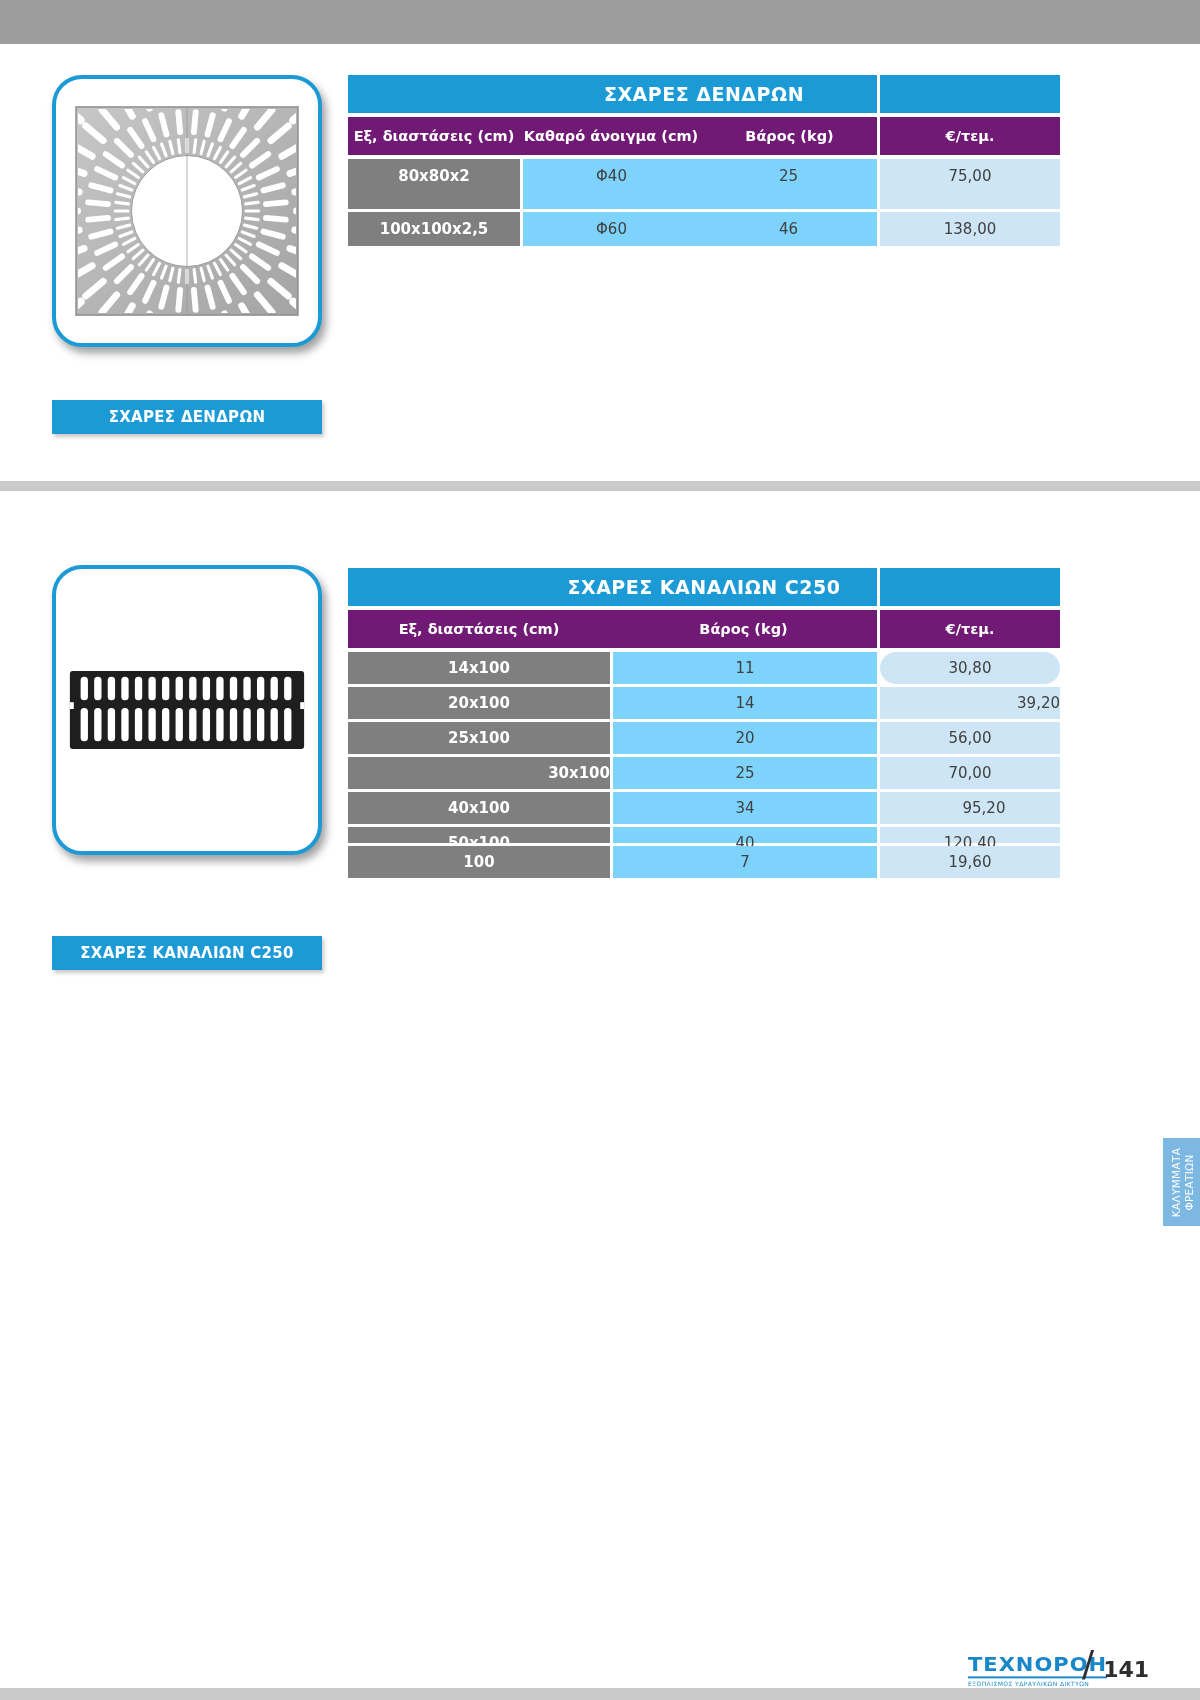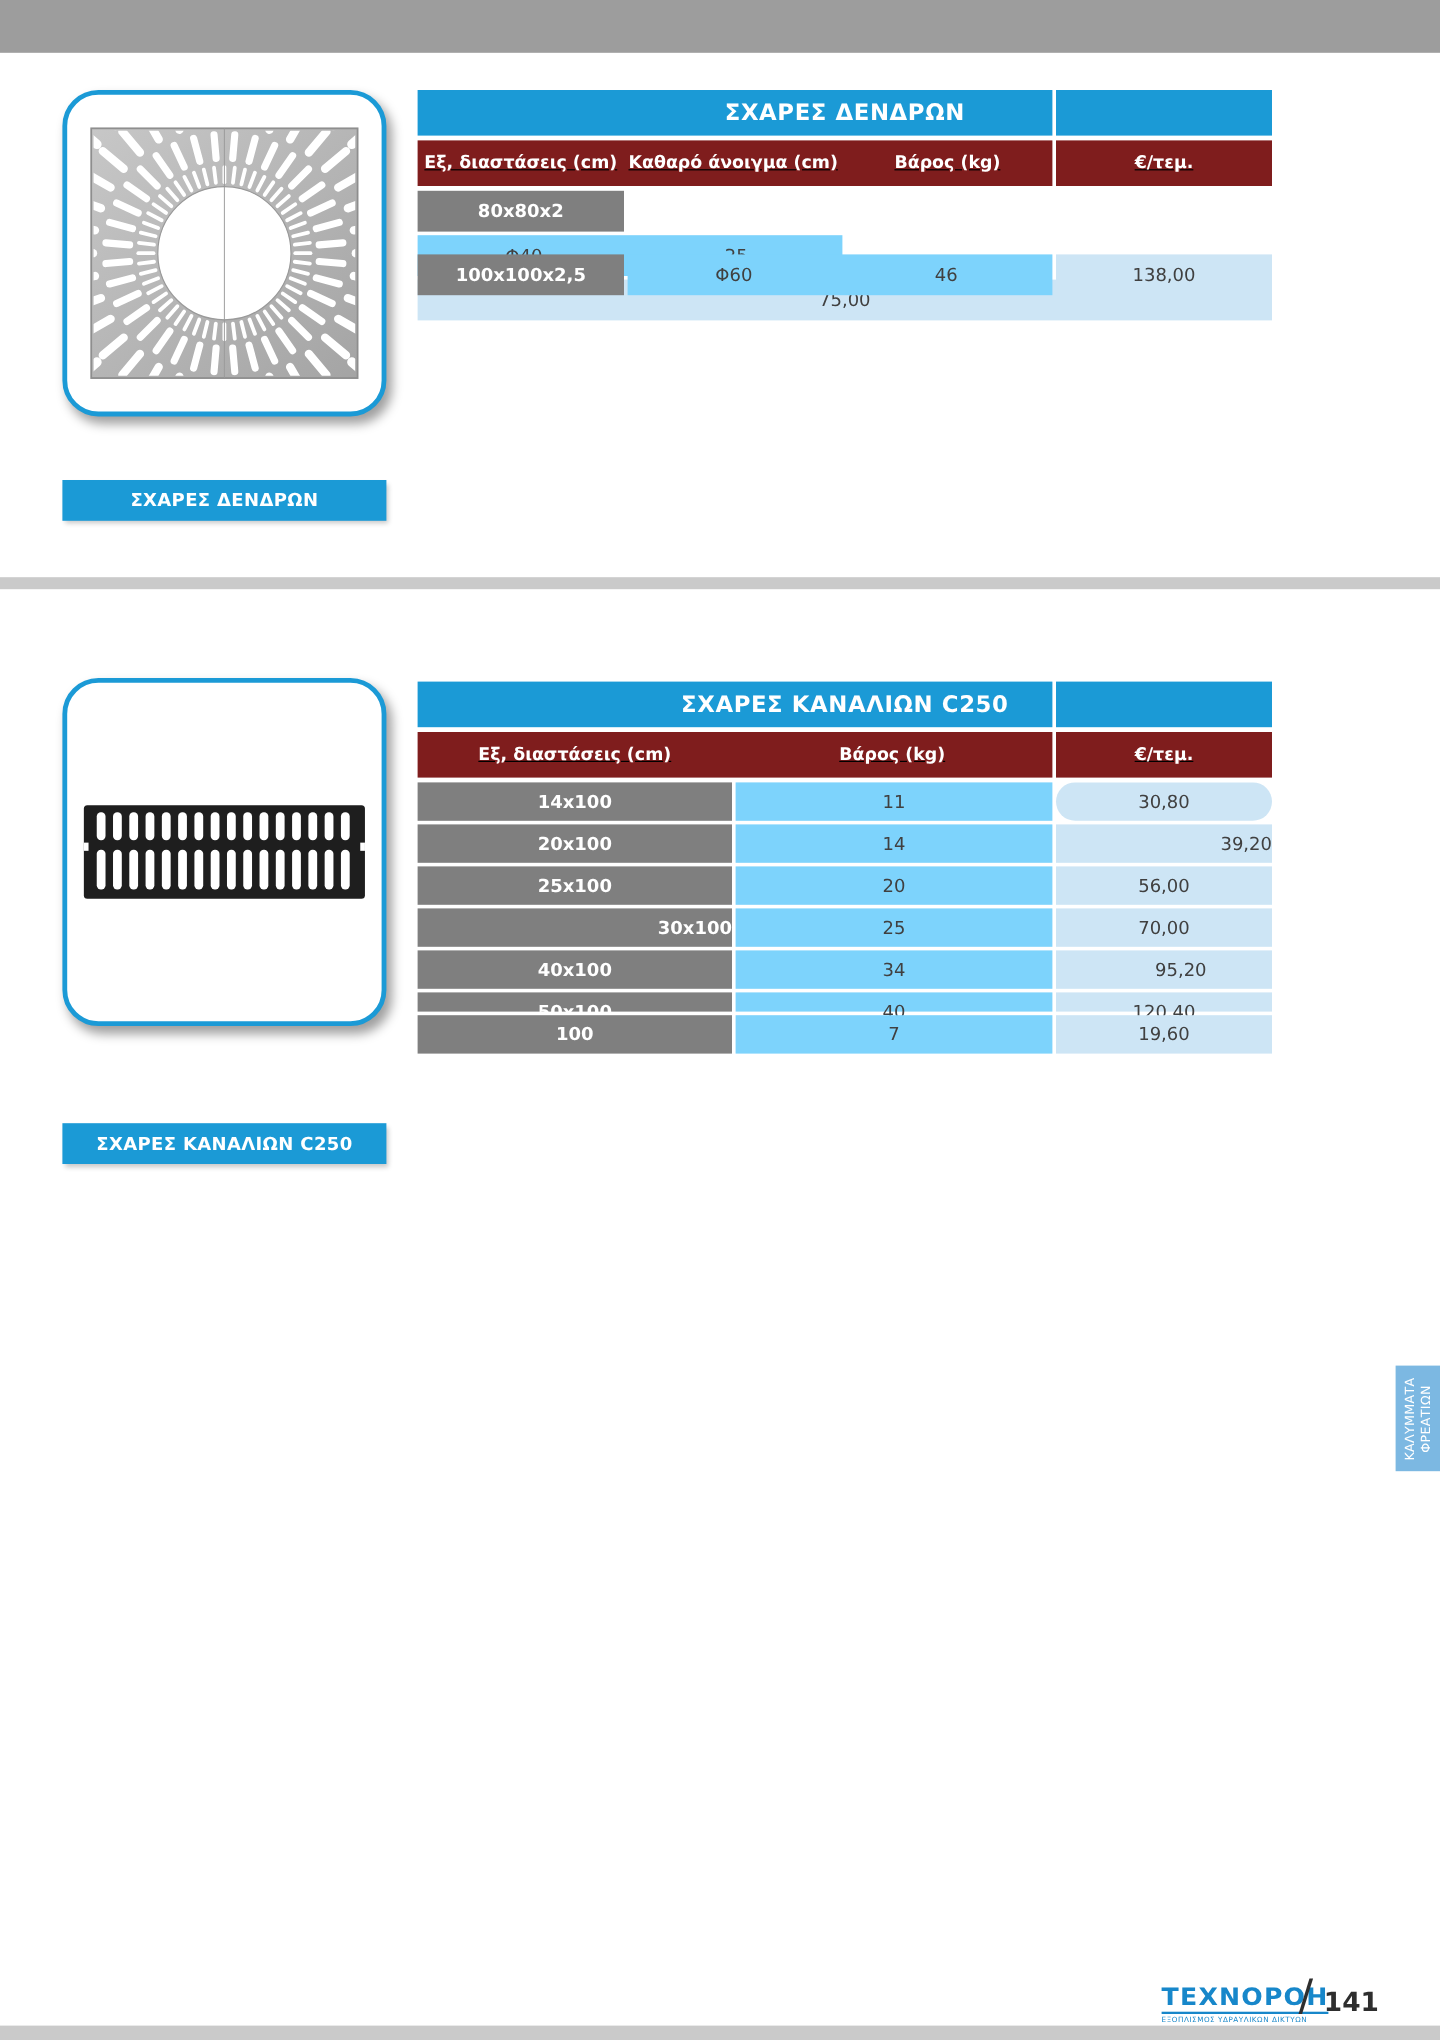--- a/index.html
+++ b/index.html
@@ -24,21 +24,21 @@
 
   
   .tbl{position:absolute;left:348px;width:712px;}
   .tbl1{top:75px;}
   .tbl2{top:568px;}
   .t-title{position:relative;height:38px;margin-bottom:4px;display:flex;gap:3px;}
   .t-title .seg{background:#1b9ad6;height:100%;}
   .t-title-text{position:absolute;left:0;top:0;width:100%;height:38px;line-height:38px;text-align:center;
                 color:#fff;font-weight:bold;font-size:19px;letter-spacing:.5px;}
   .t-head{display:flex;gap:3px;height:38px;margin-bottom:4px;}
-  .t-head .hcell{background:#7f1d1d;display:flex;height:100%;text-decoration:underline;}
+  .t-head .hcell{background:#701a75;display:flex;height:100%;}
   .t-head .hlab{color:#fff;font-weight:bold;font-size:14.5px;line-height:38px;text-align:center;}
   .t-row{display:flex;gap:3px;margin-bottom:3px;}
   .t-row .lab{background:#7f7f7f;color:#fff;font-weight:bold;font-size:15px;text-align:center;}
   .t-row .mid{background:#7dd3fc;display:flex;}
   .t-row .mid span{flex:1;text-align:center;color:#404040;font-size:15px;}
   .t-row .price{background:#cde5f5;text-align:center;color:#404040;font-size:15px;}
 
   
   .sidetab{position:absolute;left:1163px;top:1138px;width:37px;height:88px;background:#7cb8e2;}
   .sidetab .inner{position:absolute;width:88px;height:37px;left:-25.5px;top:25.5px;
@@ -253,21 +253,21 @@
       <div class="t-head">
         <div class="hcell" style="width: 529px;">
           <div class="hlab" style="width: 172px;">Εξ, διαστάσεις (cm)</div>
           <div class="hlab" style="width: 182px;">Καθαρό άνοιγμα (cm)</div>
           <div class="hlab" style="width: 175px;">Βάρος (kg)</div>
         </div>
         <div class="hcell" style="flex: 1 1 0%;">
           <div class="hlab" style="width: 100%;">€/τεμ.</div>
         </div>
       </div>
-      <div class="t-row" style="height: 50px; line-height: 34px; flex-direction: column;">
+      <div class="t-row" style="height: 50px; line-height: 34px;">
         <div class="lab" style="width: 172px;">80x80x2</div>
         <div class="mid" style="width: 354px;">
           <span>Φ40</span>
           <span>25</span>
         </div>
         <div class="price" style="flex: 1 1 0%;">75,00</div>
       </div>
       <div class="t-row" style="height: 34px; line-height: 34px;">
         <div class="lab" style="width: 172px;">100x100x2,5</div>
         <div class="mid" style="width: 354px;">

